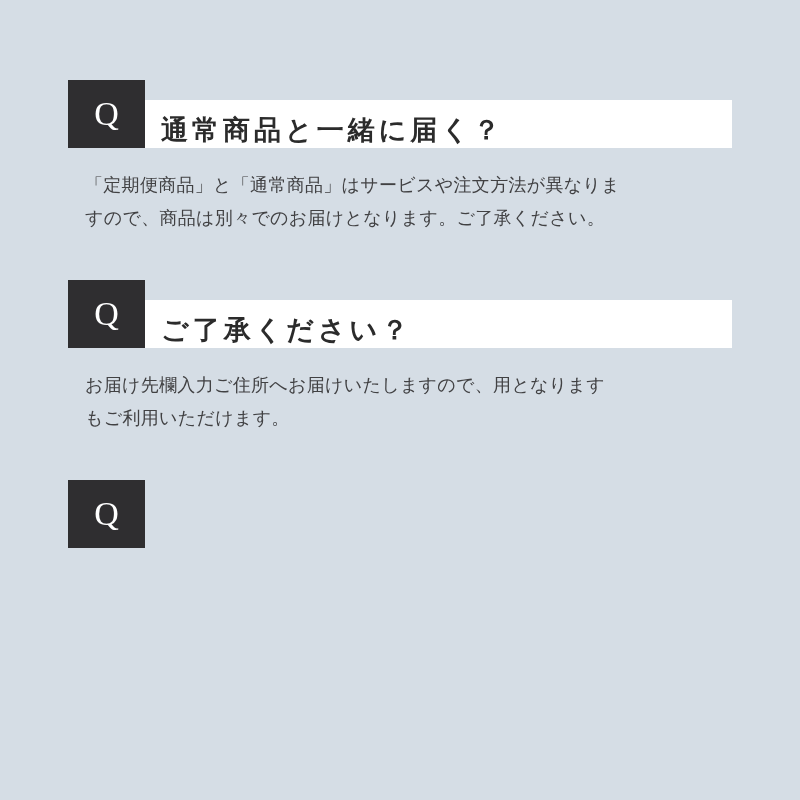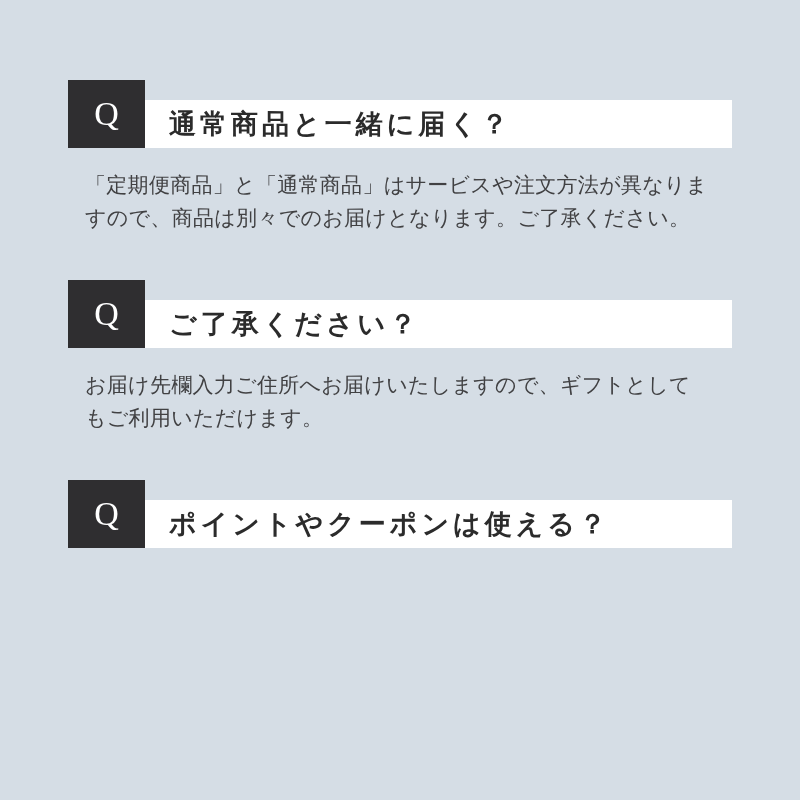--- a/index.html
+++ b/index.html
@@ -38,36 +38,36 @@
     display: flex;
     align-items: center;
     justify-content: center;
     font-size: 34px;
     line-height: 1;
   }
   .q-bar-white {
     flex: 1 1 auto;
     background: #ffffff;
     display: flex;
-    align-items: center;
-    padding-left: 24px;
+    align-items: flex-end;
+    padding-left: 16px;
     overflow: hidden;
     margin-top: 20px;
   }
   .question {
     margin: 0;
     font-size: 27px;
     font-weight: 700;
     letter-spacing: 4px;
     color: #2b2b2b;
     white-space: nowrap;
   }
   .answer {
     margin: 21px 0 0 17px;
-    font-size: 21px;
+    font-size: 18px;
     line-height: 32.5px;
     letter-spacing: 0.3px;
     color: #414143;
     white-space: pre;
     font-family: Liberation Serif, serif;
   }
 </style>
 </head>
 <body>
 
@@ -88,28 +88,25 @@
 
   <section class="faq-item">
     <div class="qa-bar">
       <div class="q-badge">
         <span>Q</span>
       </div>
       <div class="q-bar-white">
         <h2 class="question">ご了承ください？</h2>
       </div>
     </div>
-    <p class="answer">お届け先欄入力ご住所へお届けいたしますので、ギフトとして
+    <p class="answer">お届け先欄入力ご住所へお届けいたしますので、用となります
 もご利用いただけます。</p>
   </section>
 
   <section class="faq-item">
     <div class="qa-bar">
       <div class="q-badge">
         <span>Q</span>
       </div>
-      <div class="q-bar-white">
-        <h2 class="question">ポイントやクーポンは使える？</h2>
-      </div>
     </div>
   </section>
 
 </div>
 
 </body></html>

